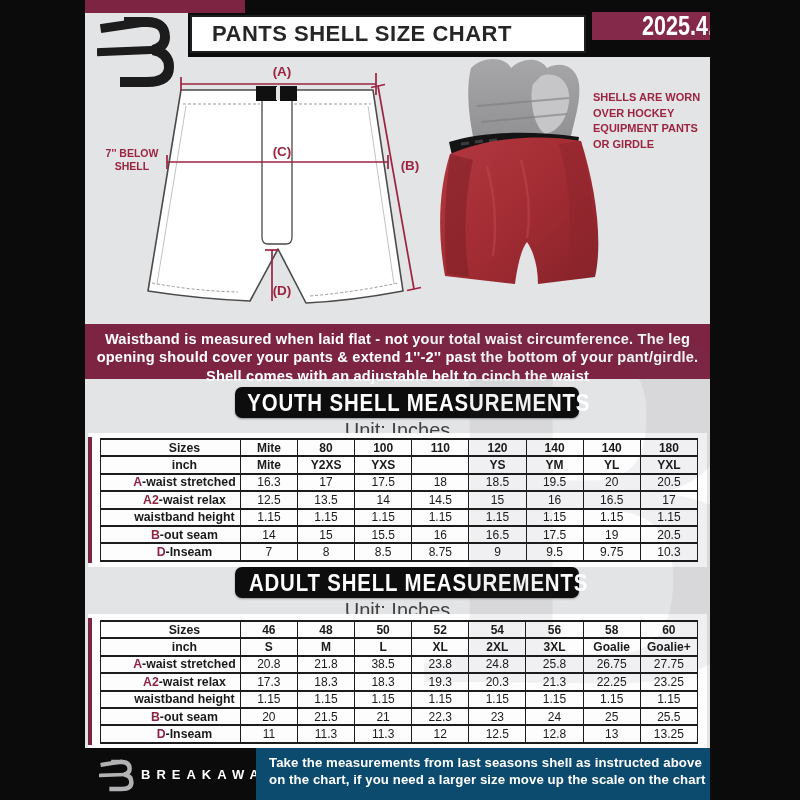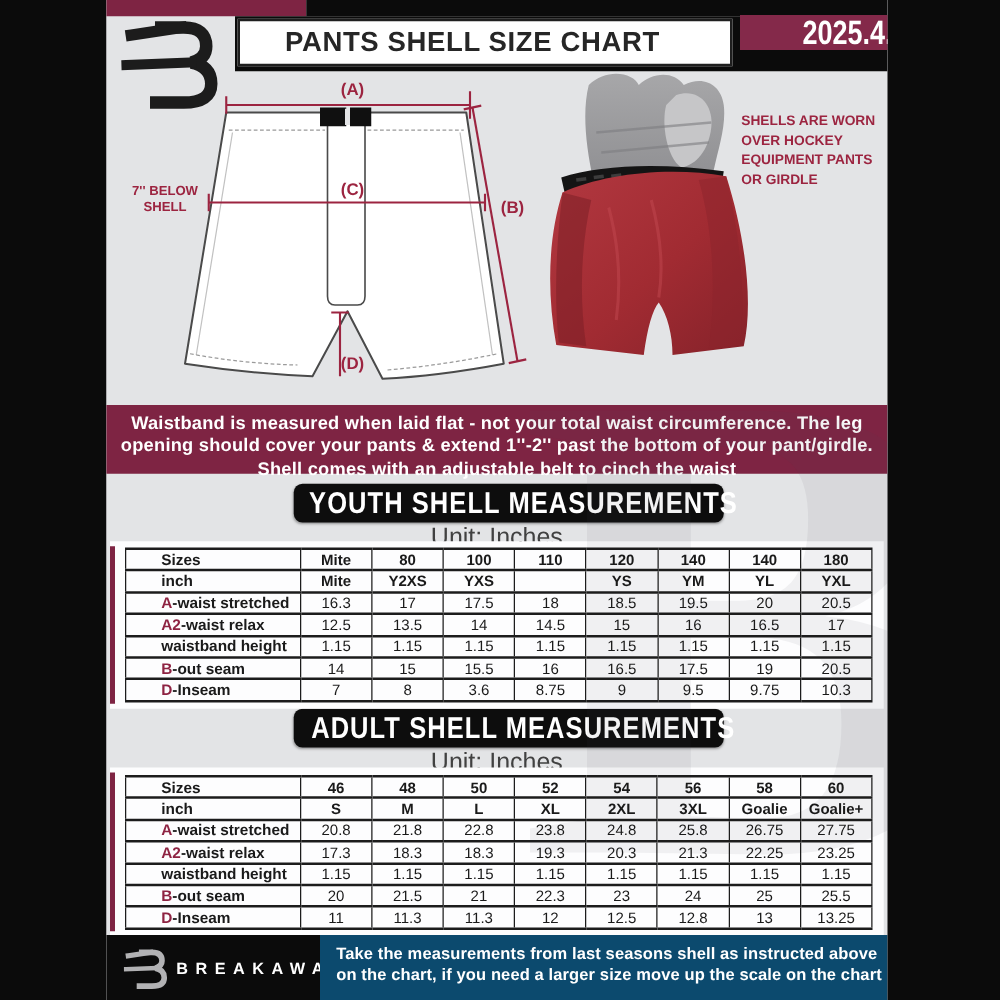--- a/index.html
+++ b/index.html
@@ -7,21 +7,21 @@
         font-family:"Liberation Sans",sans-serif;}
   .content{position:absolute;left:85px;top:0;width:625px;height:800px;
            background:#e3e4e6;overflow:hidden;}
 
   
   .hdr-maroon-strip{position:absolute;left:0;top:0;width:160px;height:13px;background:#7e2443;}
   .hdr-black-strip{position:absolute;left:160px;top:0;width:465px;height:13px;background:#0b0b0b;}
   .hdr-band{position:absolute;left:103px;top:13px;width:522px;height:44px;background:#0b0b0b;}
   .title-box{position:absolute;left:105px;top:15px;width:396px;height:38px;background:#fff;
              border:2px solid #1f1f1f;box-sizing:border-box;display:flex;align-items:center;}
-  .title-box span{padding-left:36px;font-size:22px;font-weight:bold;color:#262626;letter-spacing:.5px;}
+  .title-box span{padding-left:20px;font-size:22px;font-weight:bold;color:#262626;letter-spacing:.5px;}
   .date-box{position:absolute;left:507px;top:12px;width:116px;height:28px;background:#84294a;
             display:flex;align-items:center;justify-content:center;padding-left:40px;}
   .date-box span{color:#fff;font-size:27px;font-weight:bold;transform:scaleX(.8);letter-spacing:0;}
   .logo{position:absolute;left:12px;top:12px;}
 
   
   .diagram-svg{position:absolute;left:25px;top:60px;}
   .mlabel{position:absolute;width:44px;text-align:center;font-size:13.5px;font-weight:bold;color:#9c2440;}
   .below-waist{position:absolute;left:18px;top:147px;width:58px;text-align:center;
                font-size:10.5px;line-height:12.5px;font-weight:bold;color:#9c2440;}
@@ -43,21 +43,21 @@
   .unit{position:absolute;left:0;width:625px;text-align:center;font-size:20px;color:#414141;}
 
   
   .panel{position:absolute;left:3px;width:619px;background:#fdfdfe;z-index:1;}
   .panel::before{content:"";position:absolute;left:0;top:4px;bottom:4px;width:4px;background:#7e2443;}
   .watermark{position:absolute;left:330px;top:230px;z-index:2;font-family:"Liberation Serif",serif;
              font-weight:bold;font-size:540px;line-height:1;color:rgba(70,70,90,.07);pointer-events:none;}
   table.size{position:absolute;left:15px;width:598px;border-collapse:collapse;z-index:3;}
   table.size td{border:1px solid #1c1c1c;border-top-width:2px;border-bottom-width:2px;
                 height:15.4px;padding:0;font-size:12px;color:#1a1a1a;text-align:center;vertical-align:middle;}
-  table.size td.lbl{text-align:left;padding-left:28px;font-weight:bold;font-size:12.3px;}
+  table.size td.lbl{text-align:center;padding-left:28px;font-weight:bold;font-size:12.3px;}
   table.size td.hdr{font-weight:bold;}
   table.size .pfx{color:#8e2342;}
 
   
   .footer-black{position:absolute;left:0;top:748px;width:625px;height:52px;background:#0b0b0b;z-index:5;}
   .footer-maroon{position:absolute;left:171px;top:0;width:454px;height:52px;background:#0c4a6e;
                  color:#fff;font-size:13.2px;line-height:17.2px;font-weight:bold;
                  padding:6px 0 0 13px;box-sizing:border-box;letter-spacing:.1px;}
   .brand{position:absolute;left:56px;top:19px;color:#fff;font-size:13px;font-weight:bold;letter-spacing:6px;white-space:nowrap;}
   .footer-logo{position:absolute;left:14px;top:9px;}
@@ -240,21 +240,21 @@
             <td>16</td>
             <td>16.5</td>
             <td>17.5</td>
             <td>19</td>
             <td>20.5</td>
           </tr>
           <tr>
             <td class="lbl"><span class="pfx">D</span>-Inseam</td>
             <td>7</td>
             <td>8</td>
-            <td>3.6</td>
+            <td>8.5</td>
             <td>8.75</td>
             <td>9</td>
             <td>9.5</td>
             <td>9.75</td>
             <td>10.3</td>
           </tr>
         </tbody>
     </table>
 
     <div class="badge" style="top:567px;">
@@ -286,21 +286,21 @@
             <td class="hdr">XL</td>
             <td class="hdr">2XL</td>
             <td class="hdr">3XL</td>
             <td class="hdr">Goalie</td>
             <td class="hdr">Goalie+</td>
           </tr>
           <tr>
             <td class="lbl"><span class="pfx">A</span>-waist stretched</td>
             <td>20.8</td>
             <td>21.8</td>
-            <td>22.8</td>
+            <td>38.5</td>
             <td>23.8</td>
             <td>24.8</td>
             <td>25.8</td>
             <td>26.75</td>
             <td>27.75</td>
           </tr>
           <tr>
             <td class="lbl"><span class="pfx">A2</span>-waist relax</td>
             <td>17.3</td>
             <td>18.3</td>

